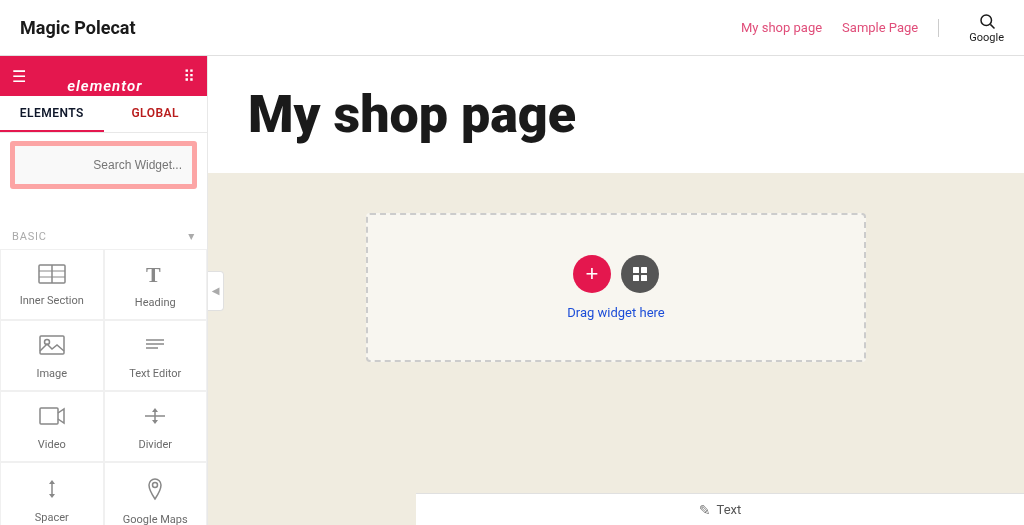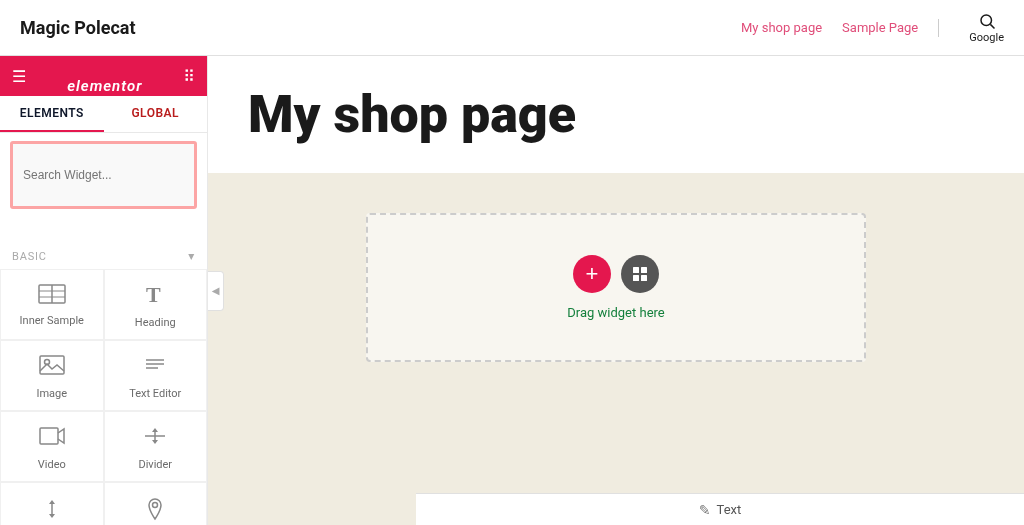--- a/index.html
+++ b/index.html
@@ -133,27 +133,28 @@
       border-bottom: 2px solid #e4174e;
     }
 
     
     .elementor-search {
       padding: 8px 10px;
       flex-shrink: 0;
     }
     .elementor-search input {
       width: 100%;
-      padding: 24px 10px;
-      border: 3px solid #fca5a5;
+      padding: 12px 10px;
+      border: 5px solid #fca5a5;
       border-radius: 3px;
       font-size: 12px;
       color: #aaa;
       background: #f9f9f9;
       outline: none;
+      text-align: right;
     }
 
     
     .widget-section-header {
       display: flex;
       align-items: center;
       justify-content: space-between;
       padding: 6px 12px;
       font-size: 11px;
       font-weight: 400;
@@ -264,21 +265,21 @@
       border: none;
       color: #fff;
       font-size: 16px;
       cursor: pointer;
       display: flex;
       align-items: center;
       justify-content: center;
     }
     .drop-text {
       font-size: 13px;
-      color: #15803d;
+      color: #1d4ed8;
     }
 
     
     .collapse-handle {
       position: absolute;
       right: -1px;
       top: 50%;
       transform: translateY(-50%);
       width: 16px;
       height: 40px;
@@ -363,21 +364,21 @@
 
       <div class="widget-item">
         <span class="widget-icon">
           <svg width="28" height="20" viewBox="0 0 28 20" fill="none">
             <rect x="1" y="1" width="26" height="18" rx="1" stroke="#888" stroke-width="1.5" fill="none"></rect>
             <line x1="14" y1="1" x2="14" y2="19" stroke="#888" stroke-width="1.5"></line>
             <line x1="1" y1="7" x2="27" y2="7" stroke="#888" stroke-width="1"></line>
             <line x1="1" y1="13" x2="27" y2="13" stroke="#888" stroke-width="1"></line>
           </svg>
         </span>
-        <span class="widget-label">Inner Sample</span>
+        <span class="widget-label">Inner Section</span>
       </div>
 
       <div class="widget-item">
         <span class="widget-icon">
           <svg width="28" height="24" viewBox="0 0 28 24" fill="none">
             <text x="5" y="20" font-family="serif" font-size="22" font-weight="900" fill="#888">T</text>
           </svg>
         </span>
         <span class="widget-label">Heading</span>
       </div>

